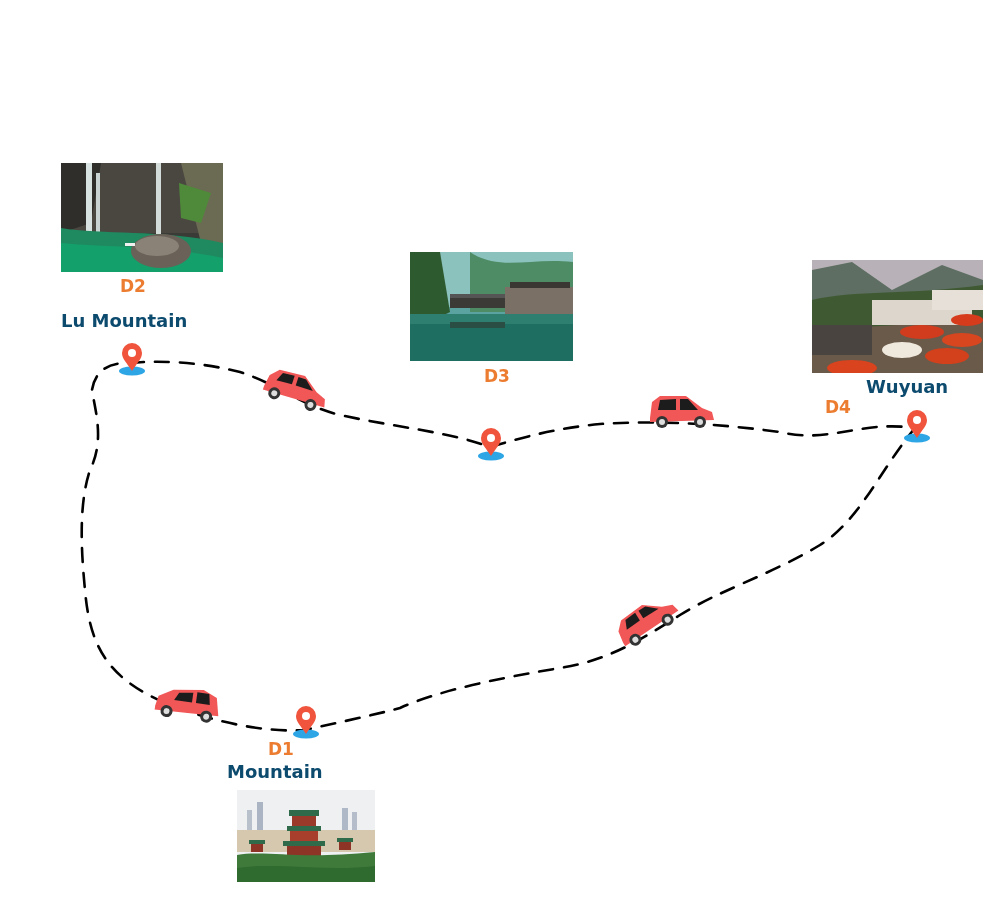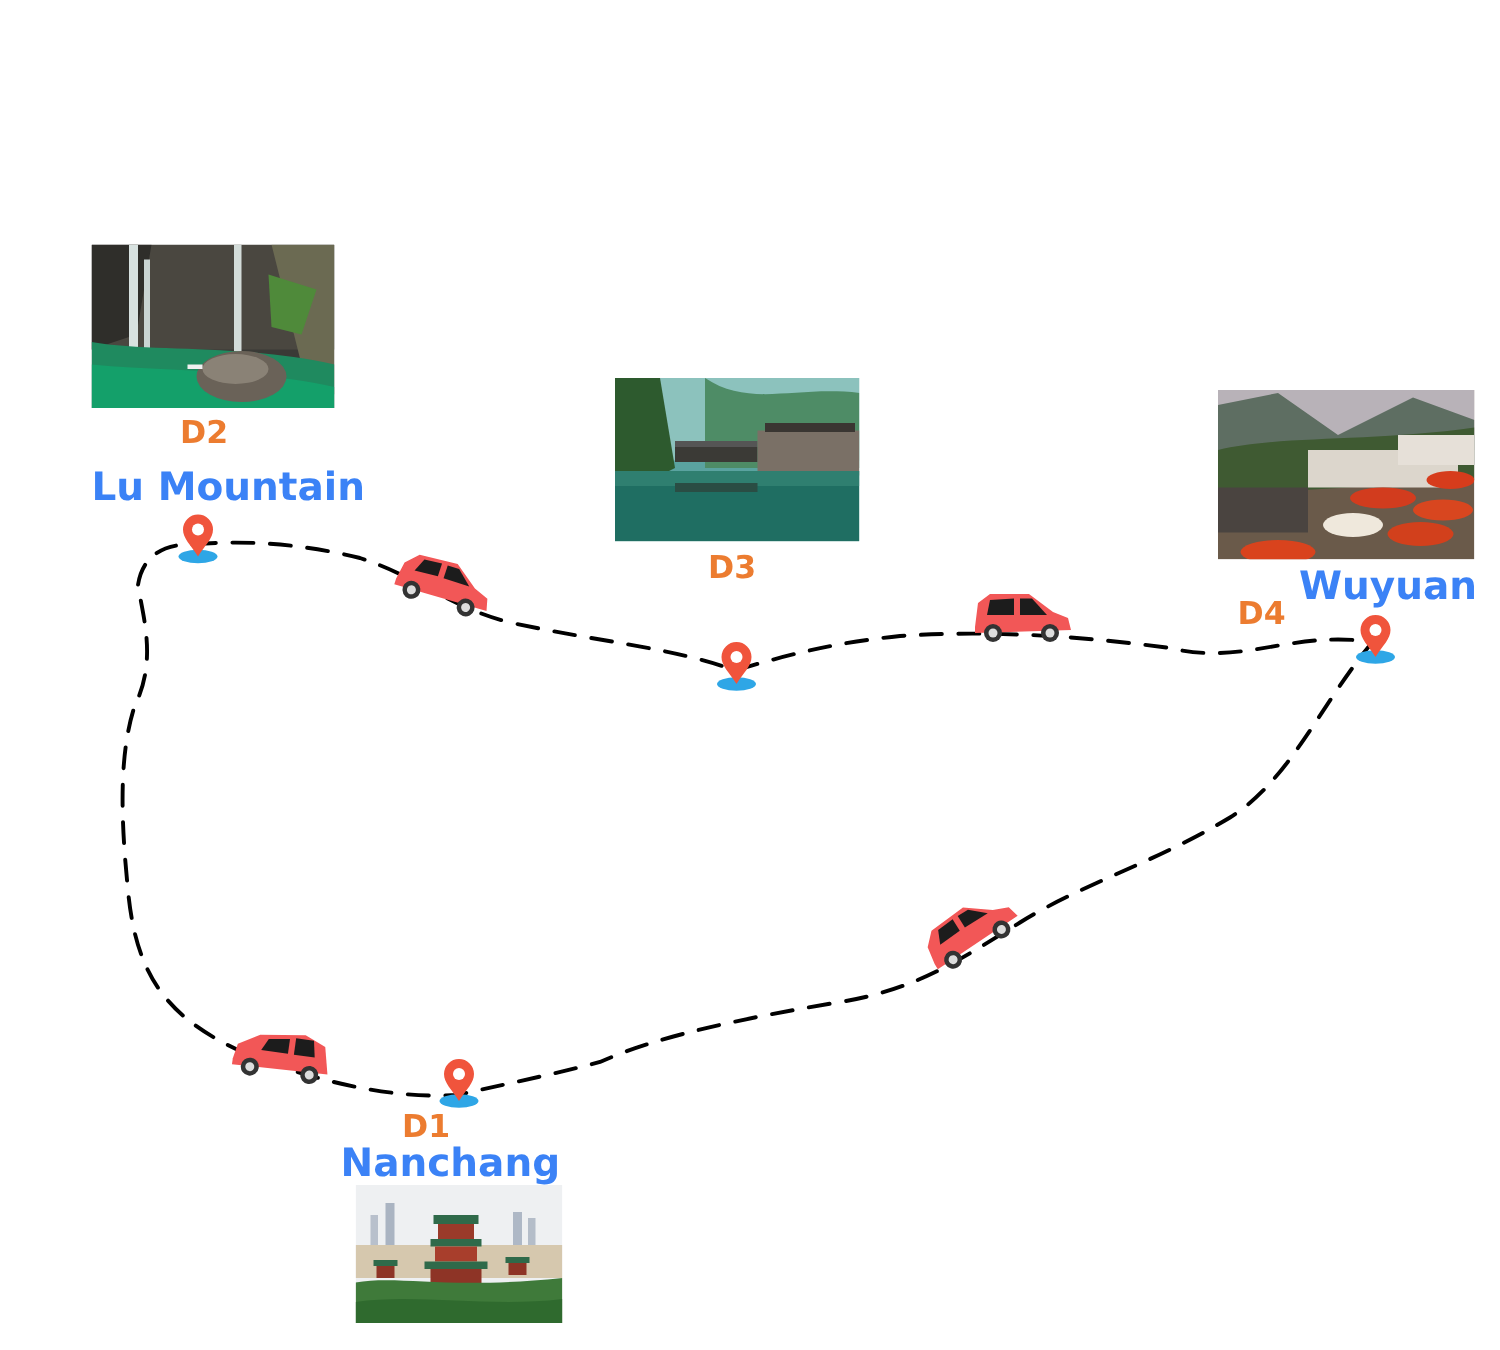--- a/index.html
+++ b/index.html
@@ -1,22 +1,22 @@
 <!DOCTYPE html>
 <html><head>
 <meta charset="utf-8">
 <style>
   html, body { margin:0; padding:0; background:#ffffff; }
   body { width:1000px; height:900px; position:relative; overflow:hidden; font-family:"DejaVu Sans", "Liberation Sans", sans-serif; }
   .stage { position:absolute; left:0; top:0; width:1000px; height:900px; }
   svg.route { position:absolute; left:0; top:0; width:1000px; height:900px; }
   .photo { position:absolute; overflow:hidden; }
   .photo svg { display:block; width:100%; height:100%; }
-  .day { position:absolute; font-weight:bold; font-size:21px; color:#ec7c30; line-height:1; }
-  .place { position:absolute; font-weight:bold; font-size:26px; color:#3b82f6; line-height:1; white-space:nowrap; }
+  .day { position:absolute; font-weight:bold; font-size:17px; color:#ec7c30; line-height:1; }
+  .place { position:absolute; font-weight:bold; font-size:18px; color:#0c4a6e; line-height:1; white-space:nowrap; }
   .pin { position:absolute; width:30px; height:36px; }
   .car { position:absolute; width:72px; height:44px; }
 </style>
 </head>
 <body>
 
 <div class="stage">
 
   <svg class="route" viewBox="0 0 1000 900">
     <path d="M130 363
@@ -71,21 +71,21 @@
       <path d="M0 0 L30 0 L40 60 L0 80 Z" fill="#2d5a2e"></path>
       <rect x="40" y="46" width="55" height="10" fill="#3b3a36"></rect>
       <rect x="40" y="42" width="55" height="4" fill="#555"></rect>
       <rect x="95" y="35" width="68" height="30" fill="#7a7066"></rect>
       <rect x="100" y="30" width="60" height="6" fill="#3a3632"></rect>
       <rect x="0" y="62" width="163" height="47" fill="#1f6e62"></rect>
       <rect x="0" y="62" width="163" height="10" fill="#2f7f70"></rect>
       <rect x="40" y="70" width="55" height="6" fill="#2a4d44"></rect>
     </svg>
   </div>
-  <div class="day" style="left:472px;top:368px;">D3</div>
+  <div class="day" style="left:484px;top:368px;">D3</div>
   <svg class="pin" style="left:476px;top:427px;" viewBox="0 0 30 36">
     <ellipse cx="15" cy="29" rx="13" ry="4.5" fill="#2ea6e6"></ellipse>
     <path d="M15 29 C 10 21, 5 17, 5 11 A10 10 0 0 1 25 11 C 25 17, 20 21, 15 29 Z" fill="#f0543c"></path>
     <circle cx="15" cy="11" r="4" fill="#fff"></circle>
   </svg>
 
   <div class="photo" style="left:812px;top:260px;width:171px;height:113px;">
     <svg viewBox="0 0 171 113" preserveAspectRatio="none">
       <rect width="171" height="113" fill="#6a5a4a"></rect>
       <rect width="171" height="40" fill="#b8b2b8"></rect>
@@ -109,21 +109,21 @@
     <path d="M15 29 C 10 21, 5 17, 5 11 A10 10 0 0 1 25 11 C 25 17, 20 21, 15 29 Z" fill="#f0543c"></path>
     <circle cx="15" cy="11" r="4" fill="#fff"></circle>
   </svg>
 
   <svg class="pin" style="left:291px;top:705px;" viewBox="0 0 30 36">
     <ellipse cx="15" cy="29" rx="13" ry="4.5" fill="#2ea6e6"></ellipse>
     <path d="M15 29 C 10 21, 5 17, 5 11 A10 10 0 0 1 25 11 C 25 17, 20 21, 15 29 Z" fill="#f0543c"></path>
     <circle cx="15" cy="11" r="4" fill="#fff"></circle>
   </svg>
   <div class="day" style="left:268px;top:741px;">D1</div>
-  <div class="place" style="left:227px;top:763px;">Nanchang</div>
+  <div class="place" style="left:227px;top:763px;">Mountain</div>
   <div class="photo" style="left:237px;top:790px;width:138px;height:92px;">
     <svg viewBox="0 0 138 92" preserveAspectRatio="none">
       <rect width="138" height="92" fill="#eef0f2"></rect>
       <rect x="10" y="20" width="5" height="20" fill="#b8c0cc"></rect>
       <rect x="20" y="12" width="6" height="28" fill="#aab4c2"></rect>
       <rect x="105" y="18" width="6" height="22" fill="#aeb8c6"></rect>
       <rect x="115" y="22" width="5" height="18" fill="#b4bdc9"></rect>
       <rect x="0" y="40" width="138" height="22" fill="#d6c8ae"></rect>
       <rect x="52" y="20" width="30" height="6" fill="#2f6a4a"></rect>
       <rect x="55" y="26" width="24" height="10" fill="#9a3a2a"></rect>

